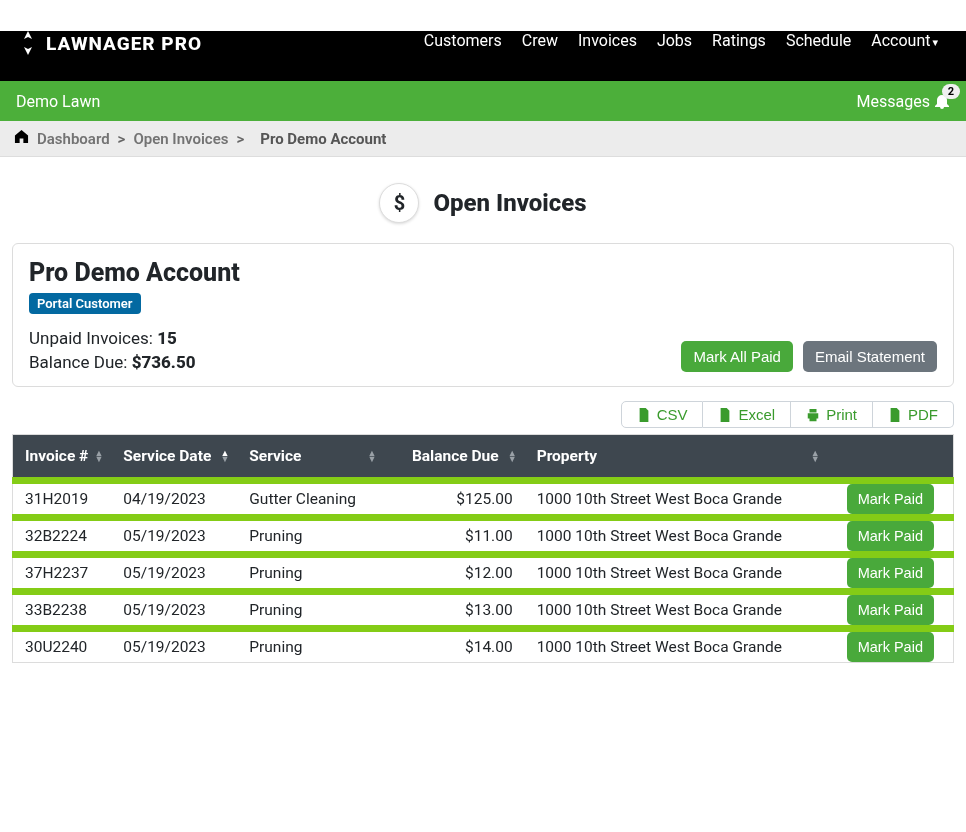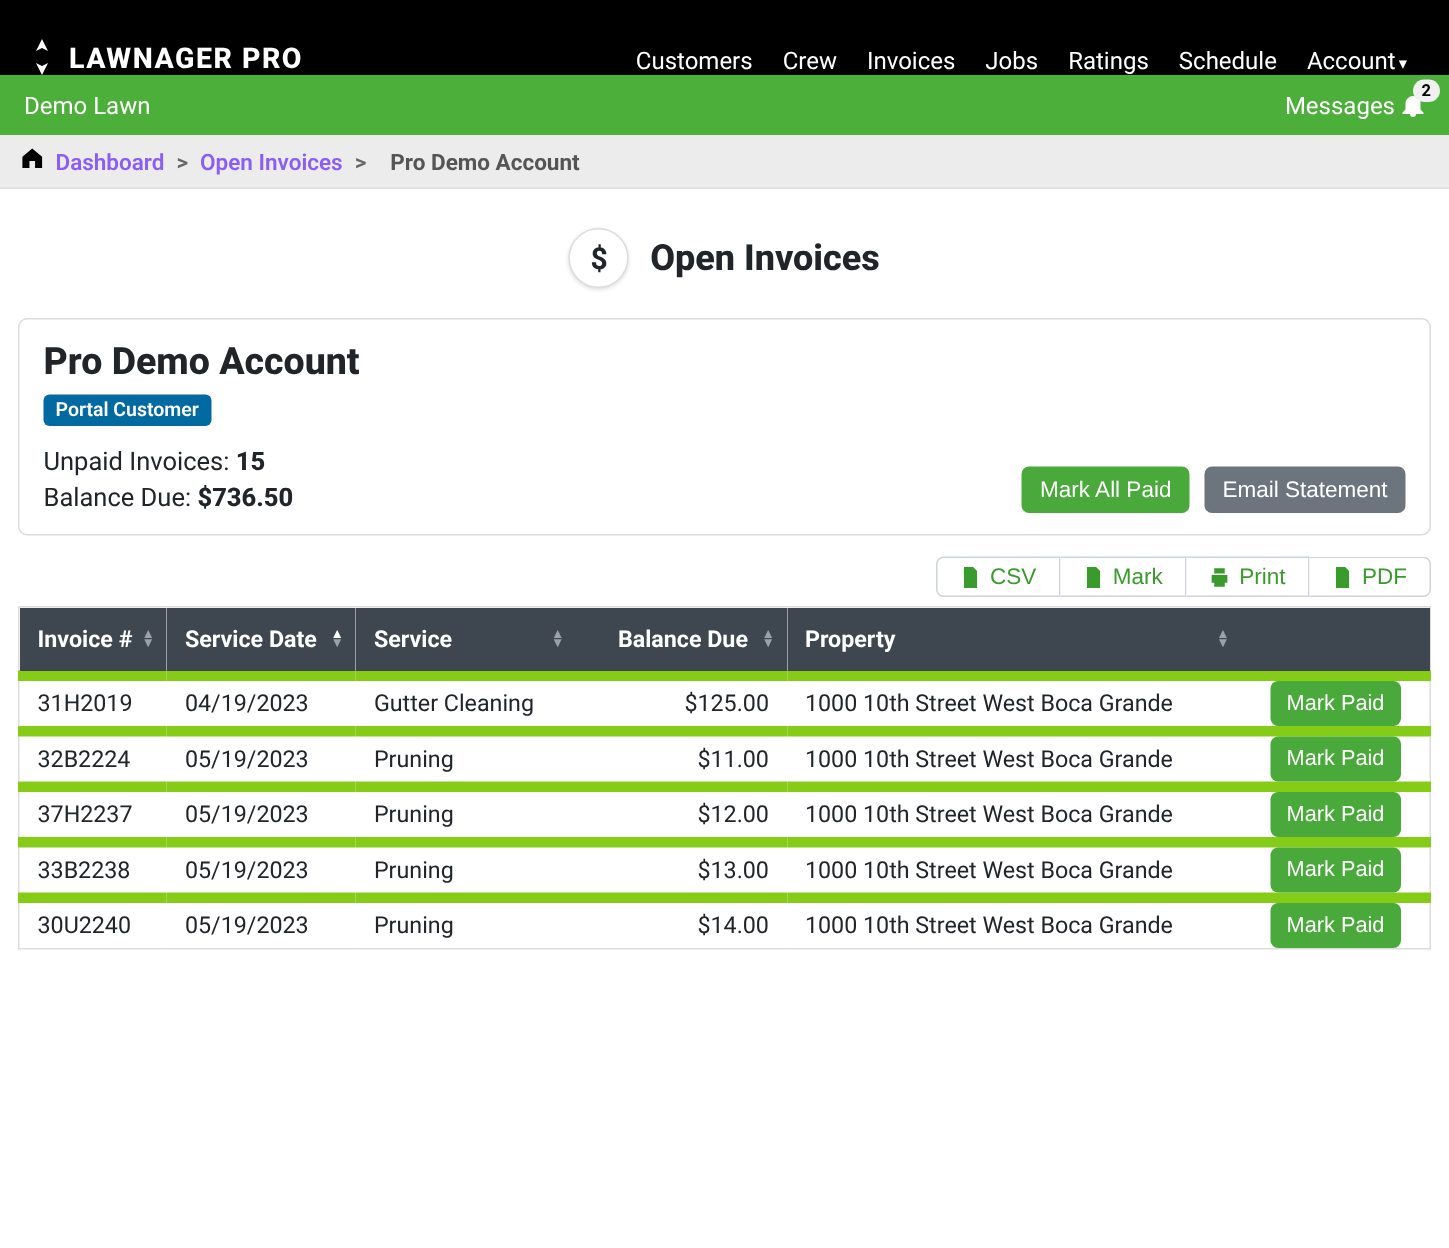--- a/index.html
+++ b/index.html
@@ -1,34 +1,34 @@
 <!DOCTYPE html>
 <html><head>
 <meta charset="utf-8">
 <style>
   * { box-sizing: border-box; margin: 0; padding: 0; }
   body { font-family: -apple-system, BlinkMacSystemFont, "Segoe UI", Roboto, sans-serif; background:#fff; color:#212529; width:966px; }
 
   
-  .topnav { background:#000; color:#fff; display:flex; align-items:flex-end; padding:0 18px; height:50px; }
+  .topnav { background:#000; color:#fff; display:flex; align-items:flex-start; padding:0 18px; height:50px;margin-top:31px; }
   .brand { display:flex; align-items:center; font-weight:800; letter-spacing:1px; font-size:19px; }
   .brand svg { margin-right:8px; }
   .topnav .spacer { flex:1; }
   .topnav .nav-item { color:#fff; padding:0 10px; font-size:16px; cursor:pointer; }
   .topnav .nav-item .caret { font-size:11px; margin-left:2px; }
 
   
   .greenbar { background:#4caf3a; color:#fff; display:flex; align-items:center; padding:0 16px; height:40px; font-size:16px; }
   .greenbar .spacer { flex:1; }
   .msg-wrap { display:flex; align-items:center; position:relative; cursor:pointer; }
   .badge-count { position:absolute; top:-8px; right:-10px; background:#f0f0f0; color:#000; border-radius:10px; font-size:11px; font-weight:700; padding:1px 6px; }
 
   
   .breadcrumb-bar { background:#ececec; border-bottom:1px solid #ddd; padding:8px 14px; font-size:15px; display:flex; align-items:center; gap:8px; }
-  .breadcrumb-bar .crumb { color:#8b5cf6; font-weight:600; cursor:pointer; }
+  .breadcrumb-bar .crumb { color:#737373; font-weight:600; cursor:pointer; }
   .breadcrumb-bar .sep { color:#666; font-weight:600; }
   .breadcrumb-bar .current { color:#555; font-weight:700; }
   .breadcrumb-bar .home-ico { color:#000; }
 
   .page { padding:12px; }
 
   
   .page-title { display:flex; align-items:center; justify-content:center; gap:14px; margin:14px 0 20px; }
   .page-title .circle { width:40px; height:40px; border-radius:50%; background:#fff; border:1px solid #ddd; box-shadow:0 1px 3px rgba(0,0,0,.15); display:flex; align-items:center; justify-content:center; font-size:20px; font-weight:700; }
   .page-title h1 { font-size:24px; font-weight:800; }
@@ -149,21 +149,21 @@
     <button class="ebtn">
         <svg class="ico" viewBox="0 0 16 16">
           <path d="M3 0h7l3 3v13H3z" fill="currentColor"></path>
         </svg>
         <span>CSV</span>
       </button>
     <button class="ebtn">
         <svg class="ico" viewBox="0 0 16 16">
           <path d="M3 0h7l3 3v13H3z" fill="currentColor"></path>
         </svg>
-        <span>Mark</span>
+        <span>Excel</span>
       </button>
     <button class="ebtn">
         <svg class="ico" viewBox="0 0 16 16">
           <path d="M4 1h8v4H4zM2 6h12v6h-2v3H4v-3H2z" fill="currentColor"></path>
         </svg>
         <span>Print</span>
       </button>
     <button class="ebtn">
         <svg class="ico" viewBox="0 0 16 16">
           <path d="M3 0h7l3 3v13H3z" fill="currentColor"></path>

